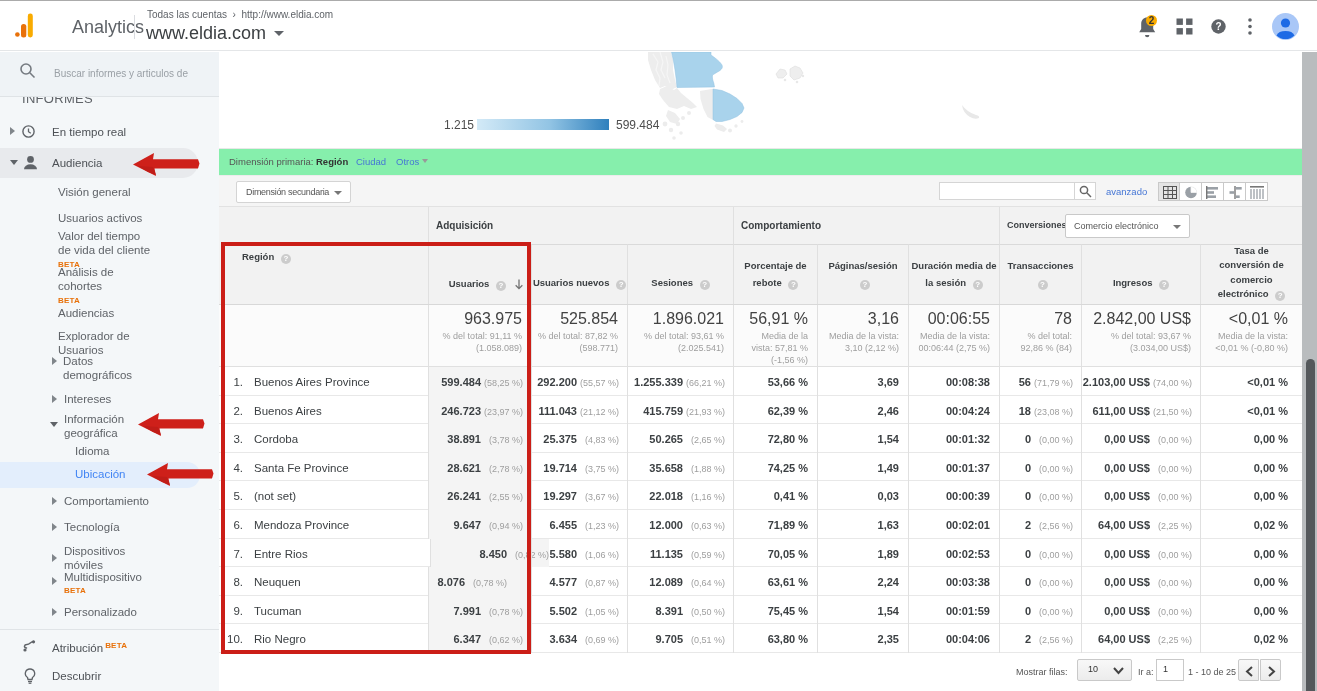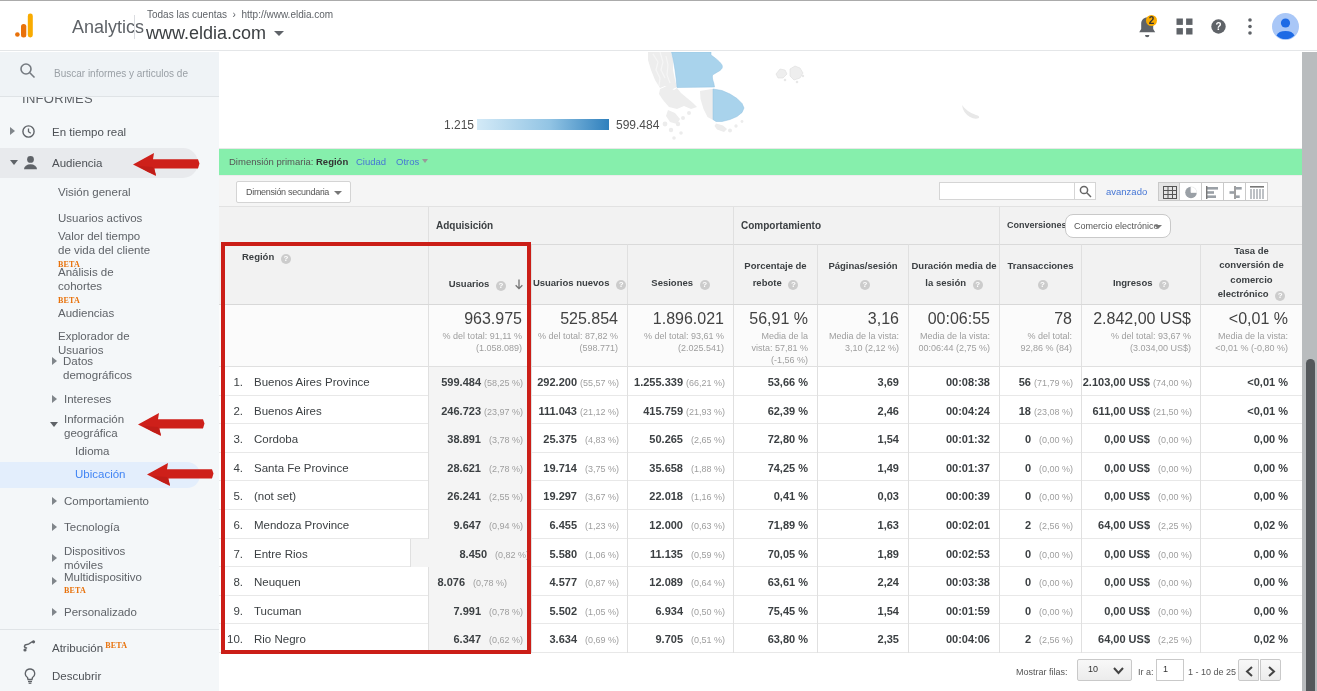--- a/index.html
+++ b/index.html
@@ -19,21 +19,21 @@
   border-right:5px solid transparent; border-top:5px solid #5f6368; margin-left:8px; margin-bottom:3px; }
 
 
 #side { position:absolute; left:0; top:52px; width:219px; height:639px; background:#f4f7f9; z-index:10; }
 #search { position:absolute; left:0; top:0; width:219px; height:45px; background:#eff3f6;
   border-bottom:1px solid #dfe3e6; z-index:3; }
 #search .ph { position:absolute; left:54px; top:16px; font-size:10px; color:#9aa0a6; }
 #informes { position:absolute; left:22px; top:39px; font-size:13px; color:#5f6368; letter-spacing:0.3px; z-index:2;}
 .mi { position:absolute; font-size:11.5px; color:#5f6368; line-height:14px; white-space:nowrap; }
 .mi1 { color:#4d5156; }
-.beta { color:#e8710a; font-size:8px; font-weight:bold; letter-spacing:0.2px;font-family:Liberation Serif, serif; }
+.beta { color:#e8710a; font-size:8px; font-weight:bold; letter-spacing:0.2px; }
 .tri-r { position:absolute; width:0; height:0; border-top:4px solid transparent;
   border-bottom:4px solid transparent; border-left:5px solid #80868b; }
 .tri-d { position:absolute; width:0; height:0; border-left:4px solid transparent;
   border-right:4px solid transparent; border-top:5px solid #5f6368; }
 #pill-aud { position:absolute; left:0; top:96px; width:198px; height:30px; background:#e8eaed;
   border-radius:0 15px 15px 0; }
 #pill-ubi { position:absolute; left:0; top:410px; width:200px; height:26px; background:#e3eefc;
   border-radius:0 13px 13px 0; }
 #sidediv { position:absolute; left:0; top:577px; width:219px; height:1px; background:#e0e4e7; }
 
@@ -330,21 +330,21 @@
     <div id="tbl">
         <div id="grow" class="trow">
           <div class="cell vline" style="left:209px;width:103px;left:209px;width:305px;">
             <span class="gh" style="left:7px">Adquisición</span>
           </div>
           <div class="cell vline" style="left:514px;width:84px;left:514px;width:266px;">
             <span class="gh" style="left:7px">Comportamiento</span>
           </div>
           <div class="cell vline" style="left:780px;width:303px;">
             <span class="gh" style="left:7px;font-size:9px">Conversiones</span>
-            <div style="position:absolute;left:65px;top:7px;width:106px;height:24px;background:#fff;border:1px solid #c9c9c9;border-radius:8px;font-size:9px;color:#555;line-height:22px;padding-left:8px">Comercio electrónico<span style="position:absolute;right:8px;top:10px;width:0;height:0;border-left:4px solid transparent;border-right:4px solid transparent;border-top:4px solid #777"></span></div>
+            <div style="position:absolute;left:65px;top:7px;width:125px;height:24px;background:#fff;border:1px solid #c9c9c9;border-radius:2px;font-size:9px;color:#555;line-height:22px;padding-left:8px">Comercio electrónico<span style="position:absolute;right:8px;top:10px;width:0;height:0;border-left:4px solid transparent;border-right:4px solid transparent;border-top:4px solid #777"></span></div>
           </div>
         </div>
         <div id="hrow" class="trow">
           <div class="cell" style="left:0px;width:209px;">
             <div style="position:absolute;left:23px;top:7px;font-weight:bold;font-size:9.5px;color:#3c4043">Región <span class="qm">?</span></div>
           </div>
           <div class="cell vline" style="left:209px;width:103px;border-top:1px solid #dadada;">
             <div style="position:absolute;right:25px;bottom:13px;font-weight:bold;font-size:9.5px;color:#3c4043;white-space:nowrap">Usuarios <span class="qm">?</span></div>
             <svg style="position:absolute;right:7px;bottom:13px" width="10" height="13" viewBox="0 0 12 14">
               <path d="M6 1 V11 M2 8 L6 12 L10 8" fill="none" stroke="#757575" stroke-width="1.6"></path>
@@ -500,21 +500,21 @@
             <div class="num-cell vline" style="left:408px;width:106px;padding-right:8px"><span class="dnum">12.000</span><span class="dpct">(0,63&nbsp;%)</span></div>
             <div class="num-cell vline" style="left:514px;width:84px;padding-right:9px"><span class="dnum">71,89&nbsp;%</span></div>
             <div class="num-cell vline" style="left:598px;width:91px;padding-right:9px"><span class="dnum">1,63</span></div>
             <div class="num-cell vline" style="left:689px;width:91px;padding-right:9px"><span class="dnum">00:02:01</span></div>
             <div class="num-cell vline" style="left:780px;width:82px;padding-right:8px"><span class="dnum">2</span><span class="dpct">(2,56&nbsp;%)</span></div>
             <div class="num-cell vline" style="left:862px;width:119px;padding-right:8px"><span class="dnum">64,00&nbsp;US$</span><span class="dpct">(2,25&nbsp;%)</span></div>
             <div class="num-cell vline" style="left:981px;width:102px;padding-right:14px"><span class="dnum">0,02&nbsp;%</span></div>
           </div>
           <div class="drow" style="top:171.6px">
             <div class="cell" style="left:0;width:209px;line-height:28.6px;white-space:nowrap"><span class="rname" style="padding-left:0"><span class="ridx">7.</span>Entre Rios</span></div>
-            <div class="num-cell vline" style="left:191px;width:119px;background:#f4f4f4;"><span class="dnum">8.450</span><span class="dpct">(0,82&nbsp;%)</span></div>
+            <div class="num-cell vline" style="left:211px;width:119px;background:#f4f4f4;"><span class="dnum">8.450</span><span class="dpct">(0,82&nbsp;%)</span></div>
             <div class="num-cell vline" style="left:312px;width:96px;padding-right:8px"><span class="dnum">5.580</span><span class="dpct">(1,06&nbsp;%)</span></div>
             <div class="num-cell vline" style="left:408px;width:106px;padding-right:8px"><span class="dnum">11.135</span><span class="dpct">(0,59&nbsp;%)</span></div>
             <div class="num-cell vline" style="left:514px;width:84px;padding-right:9px"><span class="dnum">70,05&nbsp;%</span></div>
             <div class="num-cell vline" style="left:598px;width:91px;padding-right:9px"><span class="dnum">1,89</span></div>
             <div class="num-cell vline" style="left:689px;width:91px;padding-right:9px"><span class="dnum">00:02:53</span></div>
             <div class="num-cell vline" style="left:780px;width:82px;padding-right:8px"><span class="dnum">0</span><span class="dpct">(0,00&nbsp;%)</span></div>
             <div class="num-cell vline" style="left:862px;width:119px;padding-right:8px"><span class="dnum">0,00&nbsp;US$</span><span class="dpct">(0,00&nbsp;%)</span></div>
             <div class="num-cell vline" style="left:981px;width:102px;padding-right:14px"><span class="dnum">0,00&nbsp;%</span></div>
           </div>
           <div class="drow" style="top:200.2px">
@@ -526,21 +526,21 @@
             <div class="num-cell vline" style="left:598px;width:91px;padding-right:9px"><span class="dnum">2,24</span></div>
             <div class="num-cell vline" style="left:689px;width:91px;padding-right:9px"><span class="dnum">00:03:38</span></div>
             <div class="num-cell vline" style="left:780px;width:82px;padding-right:8px"><span class="dnum">0</span><span class="dpct">(0,00&nbsp;%)</span></div>
             <div class="num-cell vline" style="left:862px;width:119px;padding-right:8px"><span class="dnum">0,00&nbsp;US$</span><span class="dpct">(0,00&nbsp;%)</span></div>
             <div class="num-cell vline" style="left:981px;width:102px;padding-right:14px"><span class="dnum">0,00&nbsp;%</span></div>
           </div>
           <div class="drow" style="top:228.79999999999998px">
             <div class="cell" style="left:0;width:209px;line-height:28.6px;white-space:nowrap"><span class="rname" style="padding-left:0"><span class="ridx">9.</span>Tucuman</span></div>
             <div class="num-cell vline" style="left:209px;width:103px;background:#f4f4f4;padding-right:8px"><span class="dnum">7.991</span><span class="dpct">(0,78&nbsp;%)</span></div>
             <div class="num-cell vline" style="left:312px;width:96px;padding-right:8px"><span class="dnum">5.502</span><span class="dpct">(1,05&nbsp;%)</span></div>
-            <div class="num-cell vline" style="left:408px;width:106px;padding-right:8px"><span class="dnum">6.934</span><span class="dpct">(0,50&nbsp;%)</span></div>
+            <div class="num-cell vline" style="left:408px;width:106px;padding-right:8px"><span class="dnum">8.391</span><span class="dpct">(0,50&nbsp;%)</span></div>
             <div class="num-cell vline" style="left:514px;width:84px;padding-right:9px"><span class="dnum">75,45&nbsp;%</span></div>
             <div class="num-cell vline" style="left:598px;width:91px;padding-right:9px"><span class="dnum">1,54</span></div>
             <div class="num-cell vline" style="left:689px;width:91px;padding-right:9px"><span class="dnum">00:01:59</span></div>
             <div class="num-cell vline" style="left:780px;width:82px;padding-right:8px"><span class="dnum">0</span><span class="dpct">(0,00&nbsp;%)</span></div>
             <div class="num-cell vline" style="left:862px;width:119px;padding-right:8px"><span class="dnum">0,00&nbsp;US$</span><span class="dpct">(0,00&nbsp;%)</span></div>
             <div class="num-cell vline" style="left:981px;width:102px;padding-right:14px"><span class="dnum">0,00&nbsp;%</span></div>
           </div>
           <div class="drow" style="top:257.4px">
             <div class="cell" style="left:0;width:209px;line-height:28.6px;white-space:nowrap"><span class="rname" style="padding-left:0"><span class="ridx">10.</span>Rio Negro</span></div>
             <div class="num-cell vline" style="left:209px;width:103px;background:#f4f4f4;padding-right:8px"><span class="dnum">6.347</span><span class="dpct">(0,62&nbsp;%)</span></div>

